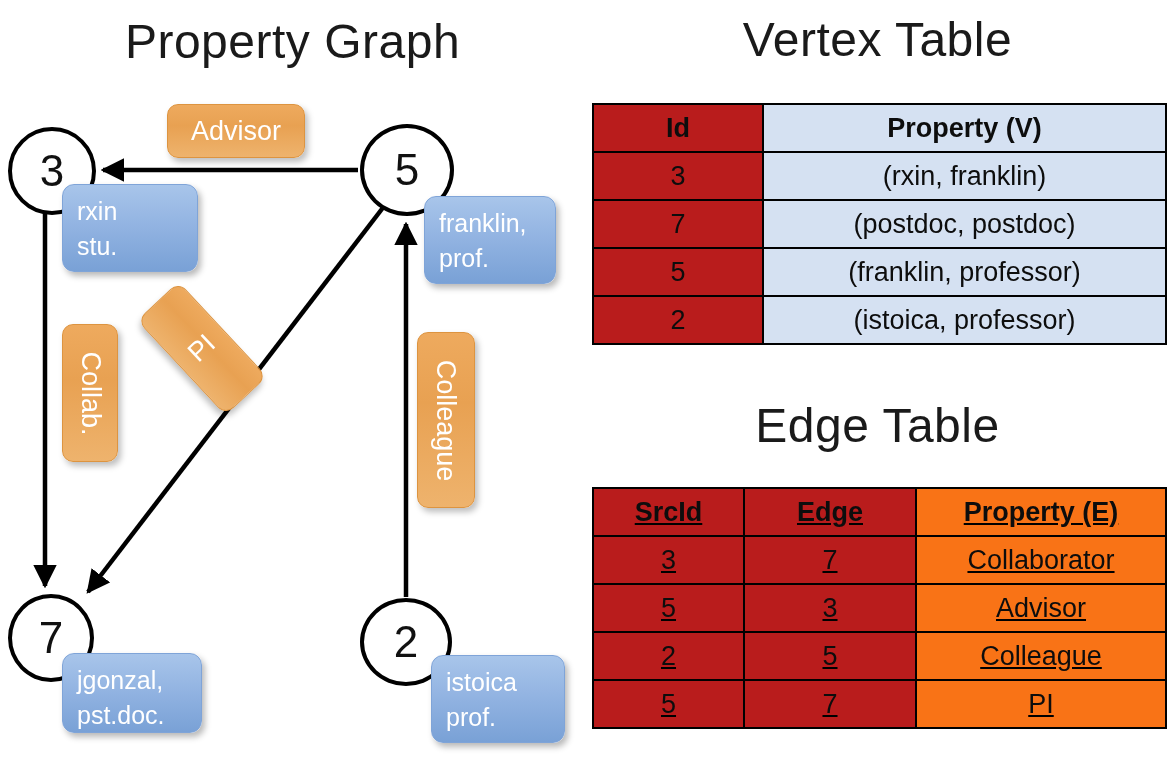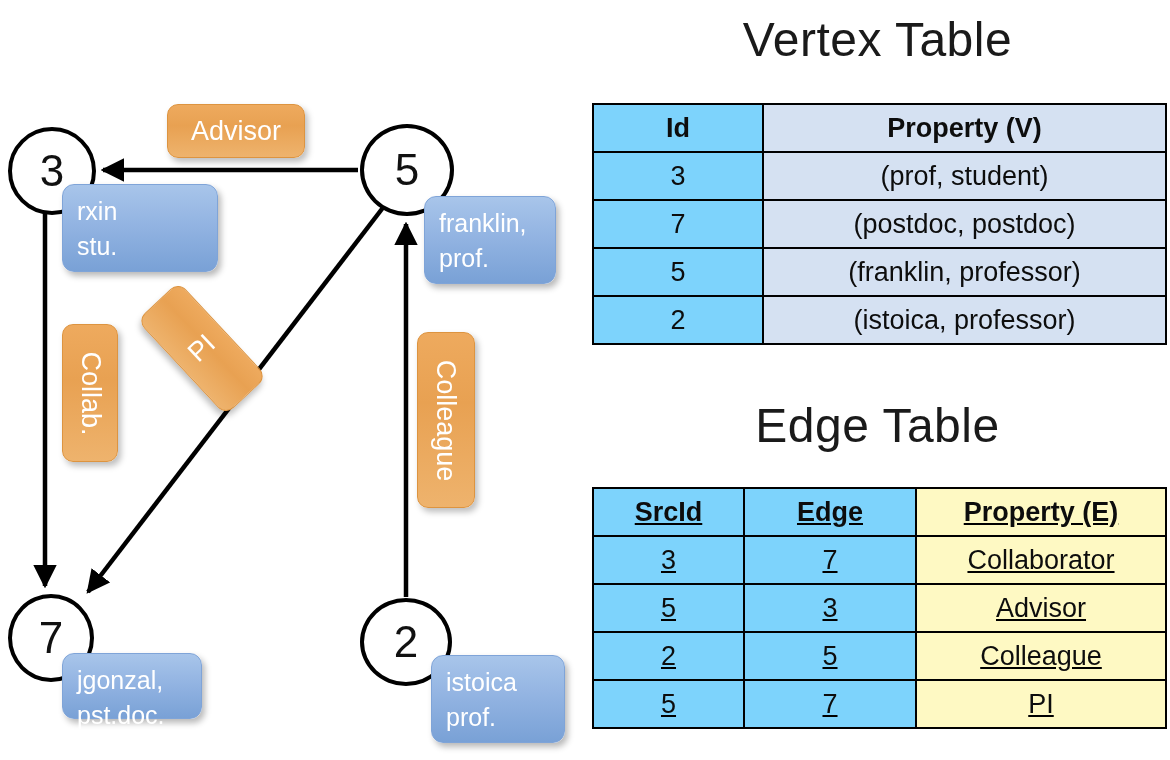--- a/index.html
+++ b/index.html
@@ -82,23 +82,23 @@
     box-shadow: 3px 4px 6px rgba(0,0,0,0.28);
     box-sizing: border-box;
     color: #ffffff;
     font-family: "Liberation Sans", sans-serif;
     font-weight: 300;
     font-size: 25px;
     line-height: 1.38;
     padding: 9px 0 0 14px;
     white-space: pre-line;
   }
-  #prop-3 { left: 62px;  top: 184px; width: 156px; height: 88px; }
+  #prop-3 { left: 62px;  top: 184px; width: 136px; height: 88px; }
   #prop-5 { left: 424px; top: 196px; width: 132px; height: 88px; }
-  #prop-7 { left: 62px;  top: 653px; width: 140px; height: 66px; }
+  #prop-7 { left: 62px;  top: 653px; width: 140px; height: 80px; }
   #prop-2 { left: 424px; top: 655px; width: 134px; height: 88px; margin-left: 7px; }
 
   
   .edge-label {
     position: absolute;
     border-radius: 11px;
     background: linear-gradient(to bottom, #eeaa5e 0%, #e8a152 40%, #eeb36d 100%);
     border: 1px solid #dd9440;
     box-shadow: 3px 4px 6px rgba(0,0,0,0.26);
     box-sizing: border-box;
@@ -141,21 +141,21 @@
     font-family: "Liberation Sans", sans-serif;
   }
   .data-table td, .data-table th {
     border: 2px solid #000;
     text-align: center;
     font-weight: 300;
     font-size: 27px;
     color: #0d0d0d;
     padding: 0;
     height: 46px;
-    background: #7dd3fc;
+    background: #b91c1c;
   }
   .data-table th {
     font-weight: bold;
     font-size: 27px;
   }
 
   #vertex-table {
     left: 592px; top: 103px;
     width: 573px;
   }
@@ -164,27 +164,28 @@
   #vertex-table .cell-prop { background: #d5e1f2; margin-left: 20px; }
 
   #edge-table {
     left: 592px; top: 487px;
     width: 573px;
     text-decoration: underline;
   }
   #edge-table col.c-src  { width: 151px; }
   #edge-table col.c-dst  { width: 172px; }
   #edge-table col.c-prop { width: 250px; }
-  #edge-table .cell-prop { background: #fef9c3; }
+  #edge-table .cell-prop { background: #f97316; }
 </style>
 </head>
 <body>
 
 <div id="graph-panel">
 
+  <div class="section-title" id="title-property-graph">Property Graph</div>
 
   <svg id="graph-edges" viewBox="0 0 585 760" width="585" height="760" xmlns="http://www.w3.org/2000/svg">
     <defs>
       <marker id="arrow" viewBox="0 0 10 10" refX="9" refY="5" markerWidth="5.2" markerHeight="5.2" orient="auto-start-reverse">
         <path d="M 0 0 L 10 5 L 0 10 z" fill="#000"></path>
       </marker>
     </defs>
 
     <line x1="358" y1="170" x2="103" y2="170" stroke="#000" stroke-width="4.5" marker-end="url(#arrow)"></line>
 
@@ -242,21 +243,21 @@
     </colgroup>
   <thead>
     <tr>
       <th>Id</th>
       <th class="cell-prop">Property (V)</th>
     </tr>
   </thead>
   <tbody>
     <tr>
       <td>3</td>
-      <td class="cell-prop">(prof, student)</td>
+      <td class="cell-prop">(rxin, franklin)</td>
     </tr>
     <tr>
       <td>7</td>
       <td class="cell-prop">(postdoc, postdoc)</td>
     </tr>
     <tr>
       <td>5</td>
       <td class="cell-prop">(franklin, professor)</td>
     </tr>
     <tr>

